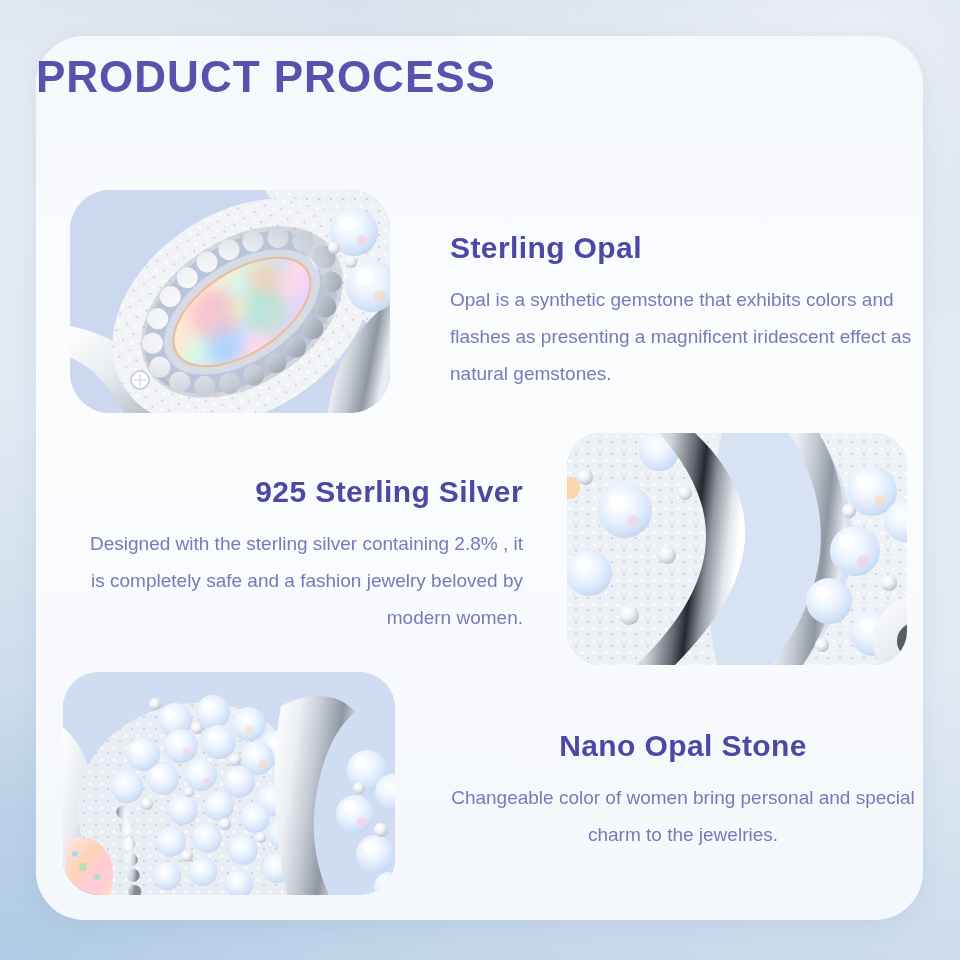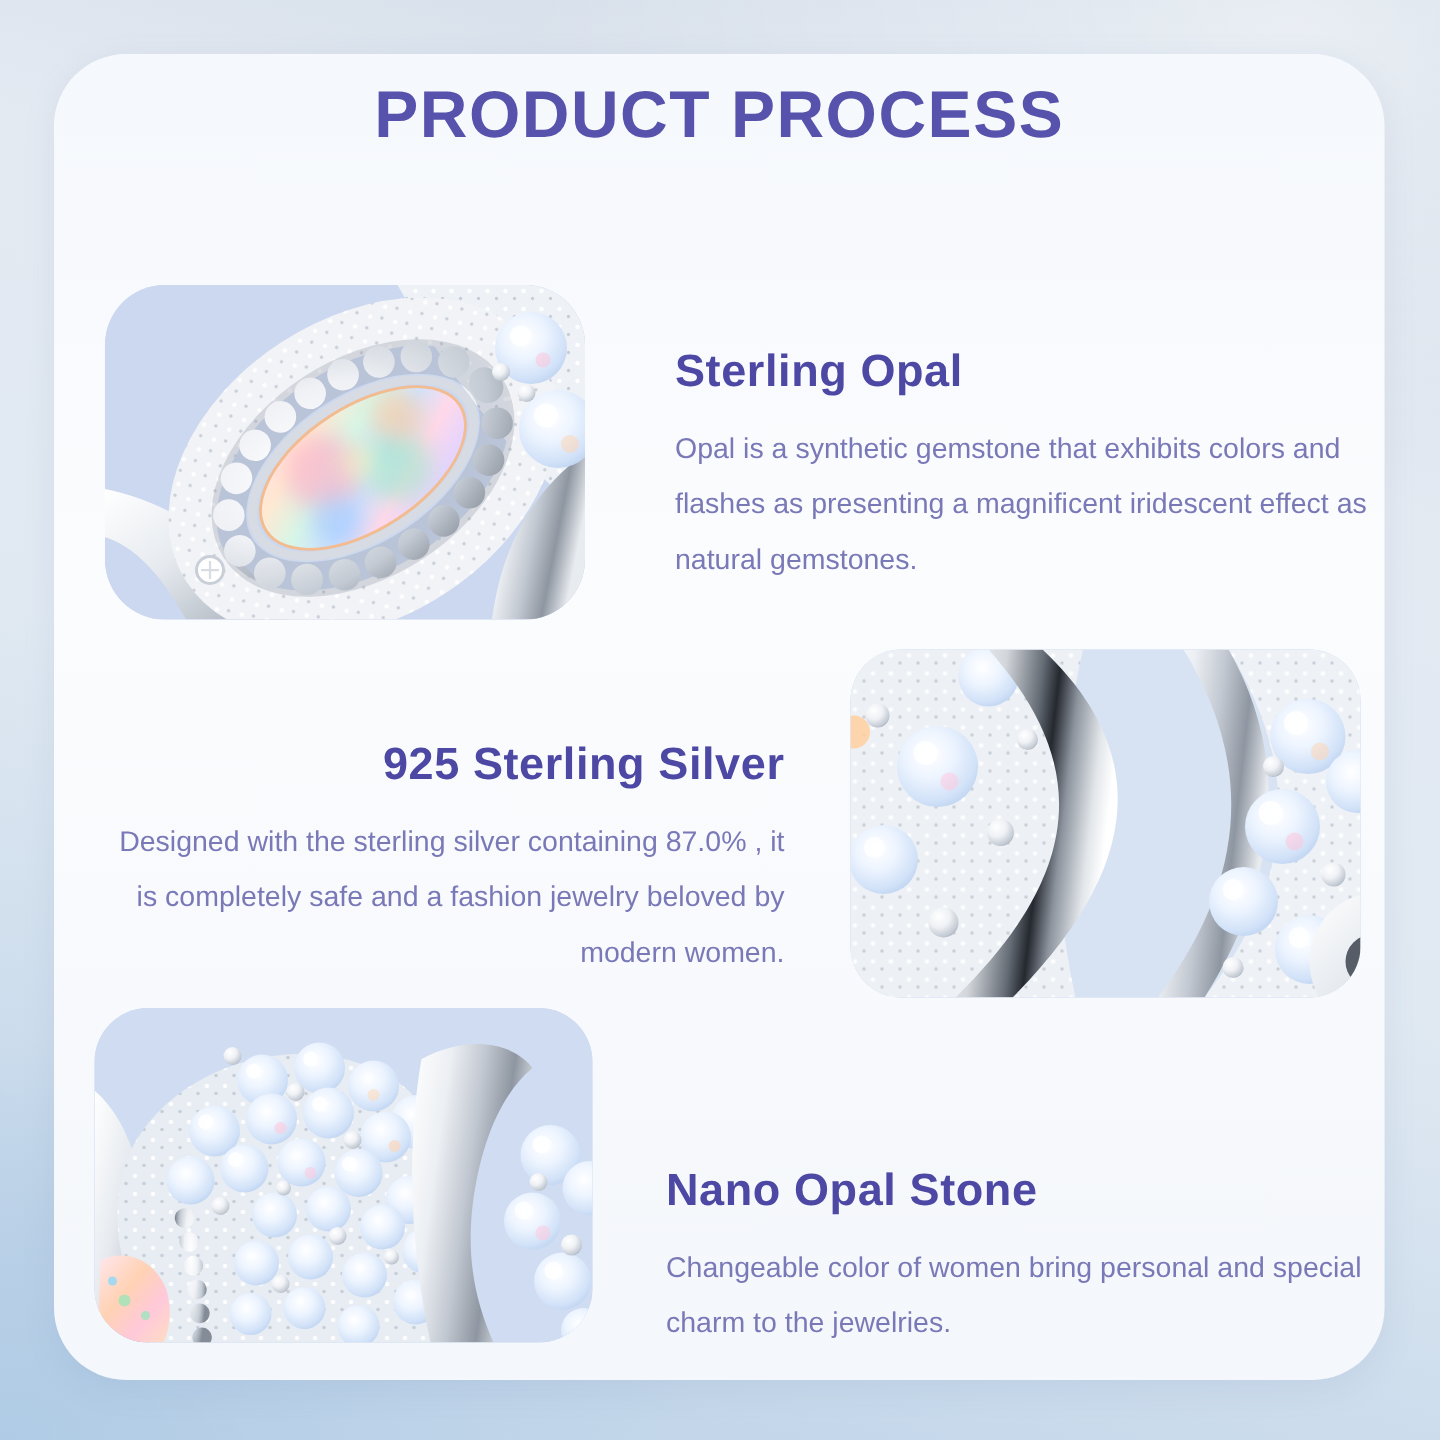--- a/index.html
+++ b/index.html
@@ -16,21 +16,21 @@
 
   .card {
     position:absolute; left:36px; top:36px; width:887px; height:884px;
     border-radius:48px;
     background:linear-gradient(180deg,#f5f8fc 0%,#fbfcfe 40%,#f4f7fb 100%);
     box-shadow:0 6px 22px rgba(110,135,170,.12);
   }
 
   .page-title {
     position:absolute; left:36px; top:52px; width:887px;
-    text-align:center; font-size:44px; font-weight:bold;
+    font-size:44px; font-weight:bold;
     letter-spacing:1px; color:#5752ab;
   }
 
   .photo {
     position:absolute; overflow:hidden; border-radius:36px;
     background:#ccd8ef;
   }
   .photo svg { display:block; }
   .photo-1 { left:70px;  top:190px; width:320px; height:223px; border-radius:40px; }
   .photo-2 { left:567px; top:433px; width:340px; height:232px; border-radius:34px; }
@@ -38,22 +38,22 @@
 
   .textblock { position:absolute; }
   .textblock h2 {
     font-size:30px; font-weight:bold; color:#4c48a4;
     letter-spacing:.4px; line-height:1.2; margin-bottom:15px;
   }
   .textblock p {
     font-size:19px; color:#7a79b8; line-height:37px;
   }
   .text-1 { left:450px; top:230px; width:472px; text-align:left; }
-  .text-2 { left:73px;  top:492px; width:450px; text-align:right; }
-  .text-3 { left:444px; top:728px; width:478px; text-align:left;margin-top:48px; }
+  .text-2 { left:73px;  top:474px; width:450px; text-align:right; }
+  .text-3 { left:444px; top:728px; width:478px; text-align:center; }
 </style>
 </head>
 <body>
 
 <svg width="0" height="0" style="position:absolute" aria-hidden="true">
   <defs>
     <linearGradient id="gSilv" x1="0" y1="0" x2="1" y2="1">
       <stop offset="0" stop-color="#ffffff"></stop>
         <stop offset=".45" stop-color="#e6eaef"></stop>
       <stop offset=".8" stop-color="#bcc3cc"></stop>
@@ -158,21 +158,21 @@
       <path d="M64,190 L76,190 M70,184 L70,196" stroke="#d8dde4" stroke-width="1.5"></path>
     </svg>
   </div>
   <div class="textblock text-1">
     <h2>Sterling Opal</h2>
     <p>Opal is a synthetic gemstone that exhibits colors and flashes as presenting a magnificent iridescent effect as natural gemstones.</p>
   </div>
 
   <div class="textblock text-2">
     <h2>925 Sterling Silver</h2>
-    <p>Designed with the sterling silver containing 87.0% , it is completely safe and a fashion jewelry beloved by modern women.</p>
+    <p>Designed with the sterling silver containing 2.8% , it is completely safe and a fashion jewelry beloved by modern women.</p>
   </div>
   <div class="photo photo-2">
     <svg viewBox="0 0 340 232" width="340" height="232">
       <rect width="340" height="232" fill="#d7e2f3"></rect>
       <path d="M0,0 L155,0 C138,78 132,150 150,232 L0,232 Z" fill="#edf0f5"></path>
       <path d="M0,0 L155,0 C138,78 132,150 150,232 L0,232 Z" fill="url(#gGrain)"></path>
       <circle cx="2" cy="55" r="11" fill="#ffcf9e" opacity=".85"></circle>
       <circle cx="92" cy="18" r="20" fill="url(#gOpal)"></circle>
       <circle cx="58" cy="78" r="27" fill="url(#gOpal)"></circle>
       <circle cx="50" cy="69" r="8" fill="#ffffff" opacity=".85"></circle>

